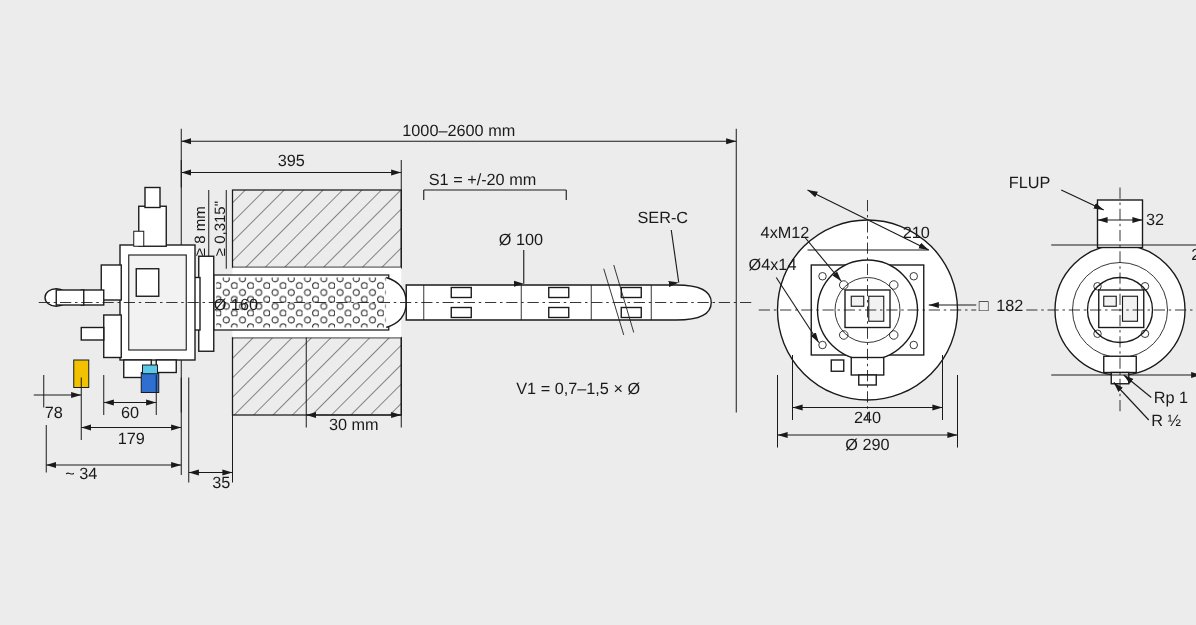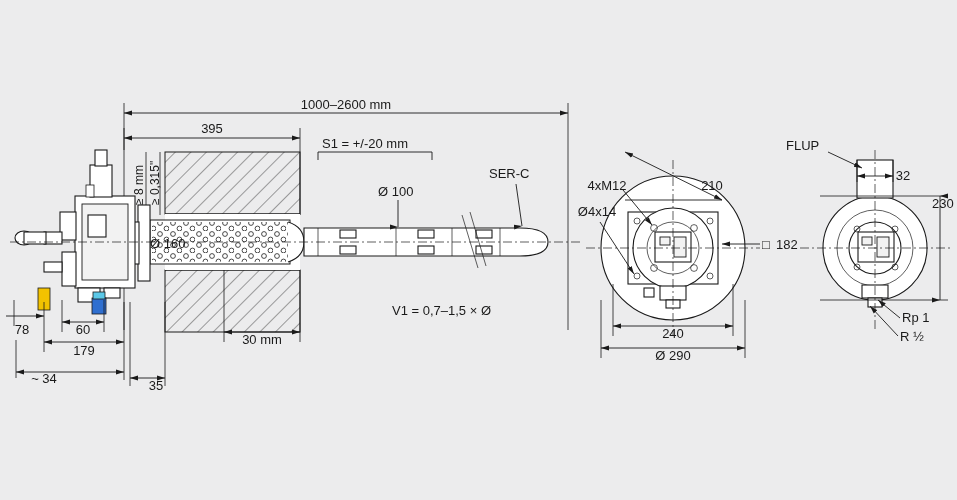--- a/index.html
+++ b/index.html
@@ -3,21 +3,21 @@
 <meta charset="utf-8">
 <style>
   html,body{margin:0;padding:0;}
   body{
     width:957px;height:500px;
     background:#ececed;
     font-family:"Liberation Sans", sans-serif;
     overflow:hidden;
     position:relative;
   }
-  #stage{position:absolute;left:0;top:0;width:825px;height:500px;}
+  #stage{position:absolute;left:0;top:0;width:825px;height:500px;padding-left:21px;}
   svg{display:block;}
   .lbl{font-family:"Liberation Sans", sans-serif;font-size:13px;fill:#1a1a1a;}
   .lbl-sm{font-family:"Liberation Sans", sans-serif;font-size:12px;fill:#1a1a1a;}
   .dim{stroke:#1a1a1a;stroke-width:0.9;fill:none;}
   .ext{stroke:#1a1a1a;stroke-width:0.8;fill:none;}
   .part{stroke:#1a1a1a;stroke-width:1.1;fill:#ffffff;}
   .partf{stroke:#1a1a1a;stroke-width:0.9;fill:#f2f2f2;}
   .thin{stroke:#1a1a1a;stroke-width:0.7;fill:none;}
   .ctr{stroke:#1a1a1a;stroke-width:0.7;fill:none;stroke-dasharray:9 3 2 3;}
 </style>

